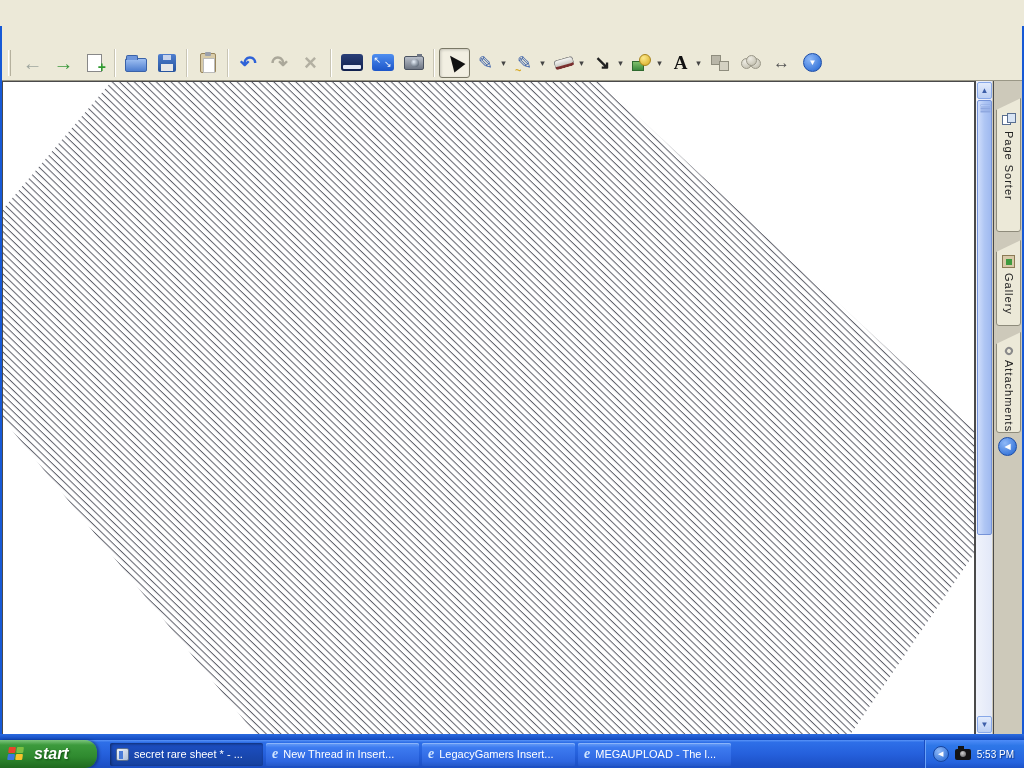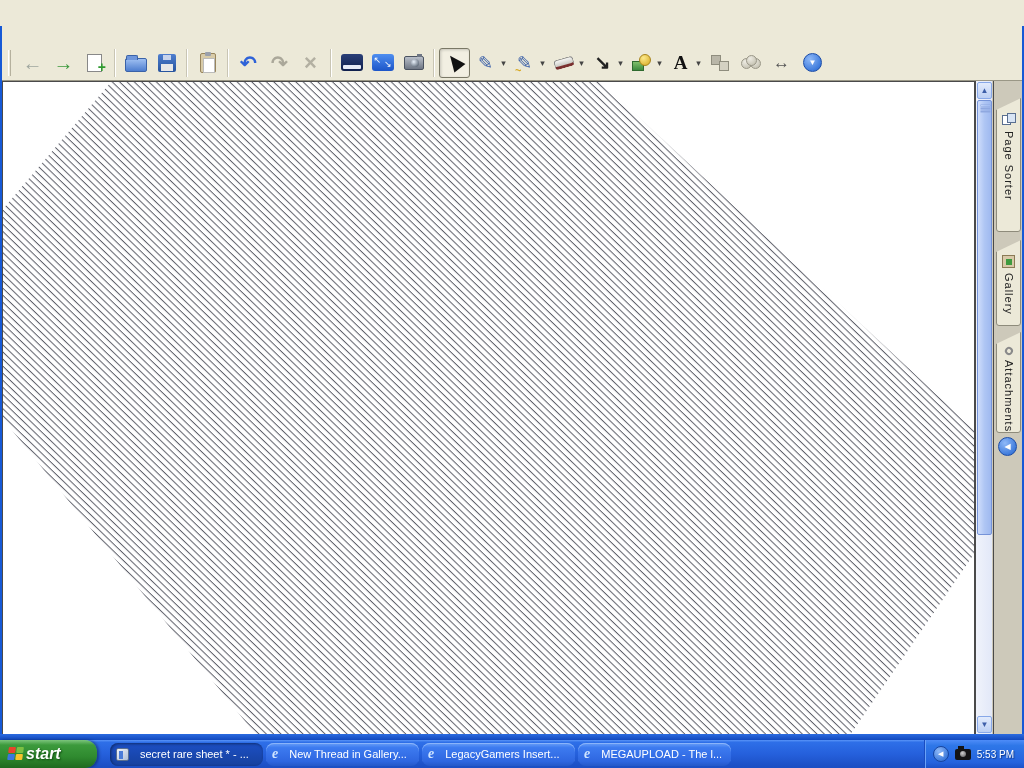--- a/index.html
+++ b/index.html
@@ -126,27 +126,27 @@
   
   .wb-left  { position:absolute; left:0; top:26px; width:2px;  height:714px; background:#1659D6; }
   .wb-right { position:absolute; right:0; top:26px; width:2px; height:714px; background:#1659D6; }
   .wb-bottom{ position:absolute; left:0; top:734px; width:1024px; height:6px; background:linear-gradient(180deg,#2B6BE0,#1249BE); }
 
   
   .taskbar { position:absolute; left:0; top:740px; width:1024px; height:28px;
     background:linear-gradient(180deg,#5A95F8 0%,#2E6FE8 8%,#2560DC 50%,#1C4FC4 95%); display:flex; align-items:center; }
   .startbtn { width:97px; height:28px; border-radius:0 12px 12px 0; position:relative;
     background:linear-gradient(180deg,#7CC57C 0%,#3C9A3C 18%,#2F8A2F 60%,#1F6A1F 100%);
-    box-shadow:2px 0 3px rgba(0,0,0,.35); display:flex; align-items:center; padding-left:8px; gap:2px; }
+    box-shadow:2px 0 3px rgba(0,0,0,.35); display:flex; align-items:center; padding-left:8px; gap:10px; }
   .flag { width:16px; height:14px; display:grid; grid-template-columns:7px 7px; grid-template-rows:6px 6px; gap:1px; transform:skewX(-8deg); }
   .flag span { border-radius:1px; }
   .f1{background:#E8442C;} .f2{background:#7CC043;} .f3{background:#3B77E0;} .f4{background:#F8C32C;}
   .startlabel { color:#fff; font-size:16px; font-style:italic; font-weight:bold; text-shadow:1px 1px 2px #114a11; }
   .tasks { display:flex; gap:3px; margin-left:13px; }
-  .taskbtn { width:153px; height:23px; border-radius:8px; display:flex; align-items:center; gap:11px; padding:0 6px;
+  .taskbtn { width:153px; height:23px; border-radius:2px; display:flex; align-items:center; gap:5px; padding:0 6px;
     background:linear-gradient(180deg,#6AA0F8 0%,#3D7BF0 20%,#2E66E0 80%,#2558C8 100%);
     box-shadow:inset 0 1px 0 #8ab4fa; color:#fff; font-size:11px; white-space:nowrap; overflow:hidden; }
   .taskbtn.active { background:linear-gradient(180deg,#1C4FC4,#16419E); box-shadow:inset 1px 1px 3px rgba(0,0,0,.45); }
   .tlabel { overflow:hidden; text-overflow:clip; }
   .ie-e { font-family:"Liberation Serif",serif; font-style:italic; font-weight:bold; font-size:14px; color:#CFE4FF; line-height:1; }
   .nbico { width:13px; height:13px; background:linear-gradient(135deg,#F0F4FA,#AEBFD6); border:1px solid #5a6f90; border-radius:2px; position:relative; flex:none; }
   .nbico::before { content:""; position:absolute; left:2px; top:2px; width:4px; height:8px; background:#4A7CD8; }
   .tray { margin-left:auto; height:28px; display:flex; align-items:center; gap:6px; padding:0 10px 0 8px;
     background:linear-gradient(180deg,#4E8CF8 0%,#2E77E8 20%,#2563DE 80%,#1C52C8 100%);
     border-left:1px solid #1A4CC0; box-shadow:inset 1px 0 0 #6AA2F8; }
@@ -342,21 +342,21 @@
       <span class="startlabel">start</span>
     </div>
 
     <div class="tasks">
       <div class="taskbtn active">
         <span class="nbico"></span>
         <span class="tlabel">secret rare sheet * - ...</span>
       </div>
       <div class="taskbtn">
         <span class="ie-e">e</span>
-        <span class="tlabel">New Thread in Gallery...</span>
+        <span class="tlabel">New Thread in Insert...</span>
       </div>
       <div class="taskbtn">
         <span class="ie-e">e</span>
         <span class="tlabel">LegacyGamers Insert...</span>
       </div>
       <div class="taskbtn">
         <span class="ie-e">e</span>
         <span class="tlabel">MEGAUPLOAD - The l...</span>
       </div>
     </div>

